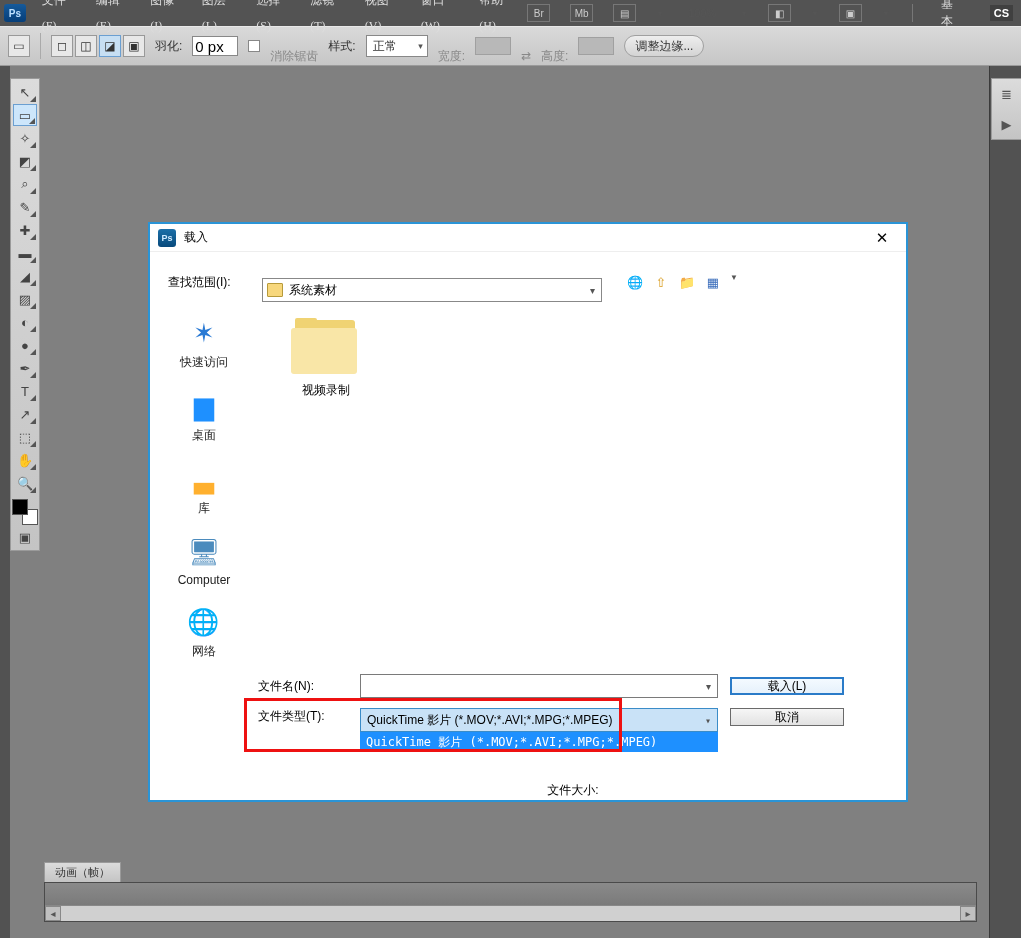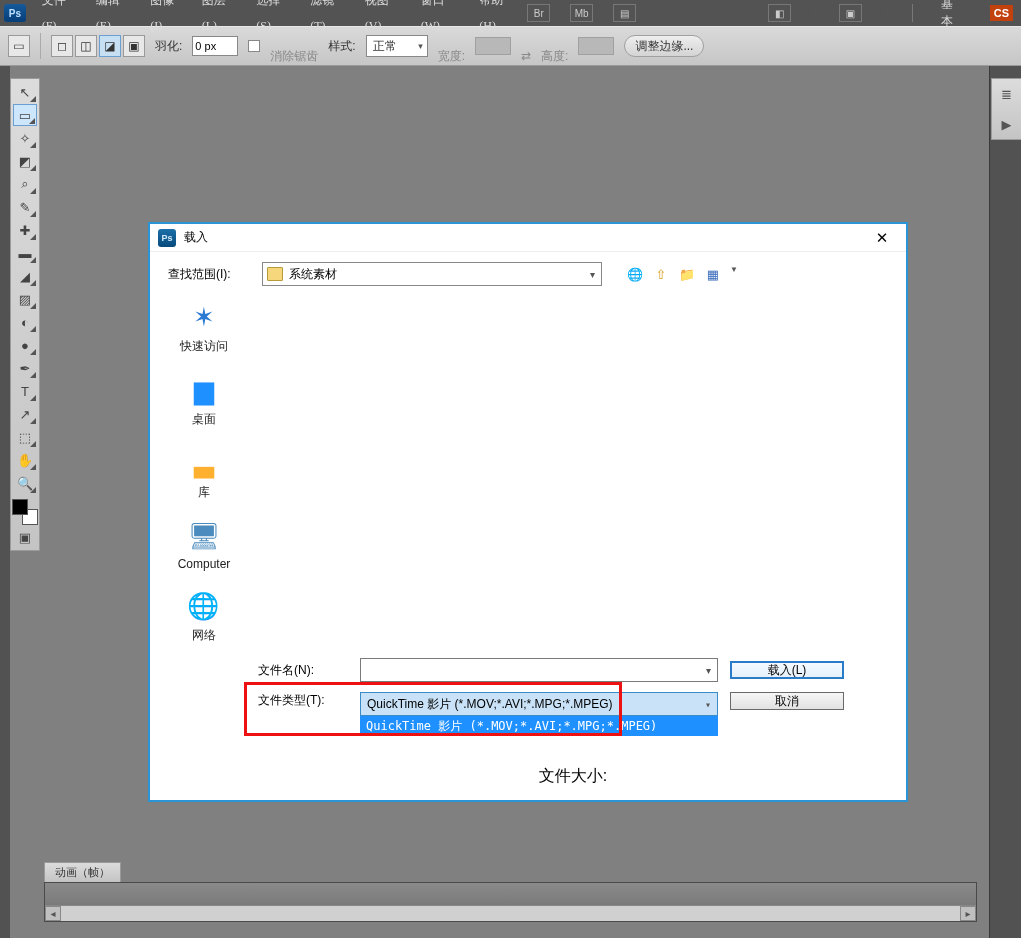--- a/index.html
+++ b/index.html
@@ -6,27 +6,27 @@
   body { width:1021px; height:938px; background:#ccc; overflow:hidden; font-size:12px; }
   .menubar { height:26px; background:#535353; display:flex; align-items:center; color:#ddd; padding:0 4px;}
   .ps-logo { width:22px; height:18px; background:linear-gradient(#155a9b,#063e79); border-radius:3px; display:flex;align-items:center;justify-content:center; font-weight:bold; font-size:10px; color:#bfe1ff; margin-right:8px;}
   .menu-item { padding:0 8px; line-height:26px; cursor:pointer;font-family:Liberation Serif, serif; }
   .mb-right { margin-left:auto; display:flex; align-items:center; gap:20px; padding-right:4px;}
   .mb-btn { width:24px; height:18px; border:1px solid #777; display:flex; align-items:center; justify-content:center; color:#ccc; font-size:10px;}
   .mb-zoom { color:#555; padding:0 4px; font-size:11px;}
   .mb-chev { color:#555; font-size:8px;}
   .mb-sep { width:1px; height:18px; background:#777; margin:0 2px;}
   .mb-basic { color:#ddd; font-size:12px; padding:0 6px;}
-  .mb-cs { background:#c2410c; color:#fff; padding:2px 4px; font-weight:bold; font-size:11px;}
+  .mb-cs { background:#404040; color:#fff; padding:2px 4px; font-weight:bold; font-size:11px;}
   .optbar { height:40px; background:linear-gradient(#d9d9d9,#c6c6c6); border-top:1px solid #e8e8e8; border-bottom:1px solid #9a9a9a; display:flex; align-items:center; padding:0 8px; gap:10px; color:#333;}
   .ob-icon { width:22px; height:22px; border:1px solid #999; background:#e8e8e8; display:flex;align-items:center;justify-content:center;}
   .ob-icongrp { display:flex; gap:2px; }
   .ob-sep { width:1px; height:26px; background:#aaa;}
   .ob-label { color:#333;}
-  .ob-input { width:46px; height:20px; border:1px solid #888; background:#fff; padding:0 2px; font-size:11px;}
+  .ob-input { width:46px; height:20px; border:1px solid #888; background:#fff; padding:0 2px; font-size:15px;}
   .ob-check { width:12px; height:12px; border:1px solid #888; background:#fff; display:inline-block; vertical-align:middle;}
   .ob-dim { color:#888;margin-top:20px;}
   .ob-select { height:22px; border:1px solid #888; background:#fff; padding:0 16px 0 6px; position:relative; display:flex; align-items:center; min-width:62px;}
   .ob-select::after{content:"▾"; position:absolute; right:4px; color:#555; font-size:9px;}
   .ob-diminput { width:36px; height:18px; background:#b8b8b8; border:1px solid #a0a0a0;}
   .ob-btn { height:22px; border:1px solid #a0a0a0; border-radius:11px; background:linear-gradient(#eee,#d4d4d4); padding:0 10px; display:flex;align-items:center;}
   .workspace { position:relative; height:872px; background:#808080;}
   .leftribbon { position:absolute; left:0; top:0; width:10px; height:100%; background:#525252;}
   .rightribbon { position:absolute; right:0; top:0; width:32px; height:100%; background:#525252; border-left:1px solid #3a3a3a;}
   .rightribbon .panel-strip { position:absolute; right:0; top:12px; width:30px; background:linear-gradient(#dcdcdc,#c4c4c4); border:1px solid #9a9a9a; border-right:none; display:flex; flex-direction:column; align-items:center; padding:6px 0; gap:12px;}
@@ -44,21 +44,21 @@
   .bp-body { position:absolute; left:0; right:0; top:20px; bottom:0; background:linear-gradient(#8a8a8a,#6f6f6f); border:1px solid #4a4a4a;}
   .bp-scroll { position:absolute; left:0; right:0; bottom:0; height:16px; background:#c0c0c0; border-top:1px solid #888; display:flex;}
   .bp-scroll .sc-arrow{width:16px; display:flex;align-items:center;justify-content:center; color:#555; font-size:10px; border:1px solid #888;}
   .bp-scroll .sc-track{flex:1; background:#d0d0d0;}
   
   .dialog { position:absolute; left:148px; top:156px; width:760px; height:580px; background:#fff; border:2px solid #2a94d6;}
   .dlg-title { height:28px; display:flex; align-items:center; padding:0 8px; background:#fff; border-bottom:1px solid #eee;}
   .dlg-ps { width:18px; height:18px; background:linear-gradient(#1b6fa8,#084a7c); border-radius:3px; display:flex;align-items:center;justify-content:center; font-size:9px; color:#cfeaff; font-weight:bold; margin-right:8px;}
   .dlg-close { margin-left:auto; width:32px; height:24px; display:flex;align-items:center;justify-content:center; font-size:15px; cursor:pointer;}
   .dlg-lookin { padding:10px 18px 4px 18px; display:flex; align-items:center; gap:10px;}
-  .combo { flex:0 0 340px; height:24px; border:1px solid #888; display:flex; align-items:center; padding:0 4px; position:relative;}
+  .combo { flex:0 0 340px; height:24px; border:1px solid #888; display:flex; align-items:center; padding:0 4px; position:relative;margin-top:16px;}
   .combo .folder-ico{width:16px;height:14px; background:#f7d77c; border:1px solid #b79a3a; border-radius:1px; margin-right:6px;}
   .combo::after{content:"▾"; position:absolute; right:6px; color:#555; font-size:10px;}
   .nav-icons { display:flex; gap:8px; margin-left:14px;}
   .nav-ico { width:18px; height:18px; display:flex;align-items:center;justify-content:center; font-size:13px;}
   .dlg-body { display:flex; height:360px;}
   .places { width:108px; display:flex; flex-direction:column; align-items:center; padding-top:6px; gap:10px;}
   .place { display:flex; flex-direction:column; align-items:center; gap:4px; font-size:12px; color:#222; width:100%; padding:4px 0; cursor:pointer;}
   .place-ico { width:40px; height:34px; display:flex;align-items:center;justify-content:center; font-size:26px;}
   .file-area { flex:1; border-left:none; padding:12px 0 0 24px; display:flex; align-items:flex-start;}
   .folder-item { width:88px; display:flex; flex-direction:column; align-items:center; gap:8px; cursor:pointer;}
@@ -70,21 +70,21 @@
   .brow { display:flex; align-items:center; gap:12px; margin-bottom:10px;}
   .brow-label { width:90px; text-align:left;}
   .file-combo { width:358px; height:24px; border:1px solid #7a7a7a; display:flex; align-items:center; padding:0 6px; position:relative; background:#fff;}
   .file-combo::after{content:"▾"; position:absolute; right:6px; color:#555; font-size:10px;}
   .file-combo.sel { background:#c9e2f7; border-color:#3a8cc8;}
   .dropdown-open { position:relative; width:358px;}
   .dd-item { height:20px; background:#1e90ff; color:#fff; font-family:"SimSun",monospace; padding:0 6px; display:flex; align-items:center; font-size:12px;}
   .red-box { position:absolute; border:3px solid #e11; pointer-events:none;}
   .action-btn { width:114px; height:18px; border:1px solid #6a6a6a; background:linear-gradient(#f6f6f6,#e2e2e2); display:flex; align-items:center; justify-content:center; font-size:12px; cursor:pointer;}
   .action-btn.primary { border:2px solid #2a7bc8; background:linear-gradient(#f4faff,#e6f1fb);}
-  .filesize { text-align:center; margin-top:30px; font-size:16px;}
+  .filesize { text-align:center; margin-top:30px; font-size:12px;}
   .mono{font-family:"SimSun",monospace;}
 </style>
 </head>
 <body>
 
 <div class="menubar">
   <div class="ps-logo">Ps</div>
   <div id="menu-items" style="display:flex;">
       <div class="menu-item">文件(F)</div>
       <div class="menu-item">编辑(E)</div>
@@ -221,20 +221,30 @@
           </div>
           <div class="place">
             <div class="place-ico" style="color: rgb(75, 139, 189);">🖥</div>
             <span>Computer</span>
           </div>
           <div class="place">
             <div class="place-ico" style="color: rgb(75, 139, 189);">🌐</div>
             <span>网络</span>
           </div>
         </div>
+      <div class="file-area">
+        <div class="folder-item">
+          <div class="folder-big">
+            <div class="folder-tab"></div>
+              <div class="folder-back"></div>
+              <div class="folder-front"></div>
+          </div>
+          <span>视频录制</span>
+        </div>
+      </div>
     </div>
 
     <div class="dlg-bottom" style="position:relative;">
       <div class="brow">
         <span class="brow-label">文件名(N):</span>
         <div class="file-combo">
           <span></span>
         </div>
         <div class="action-btn primary">载入(L)</div>
       </div>

